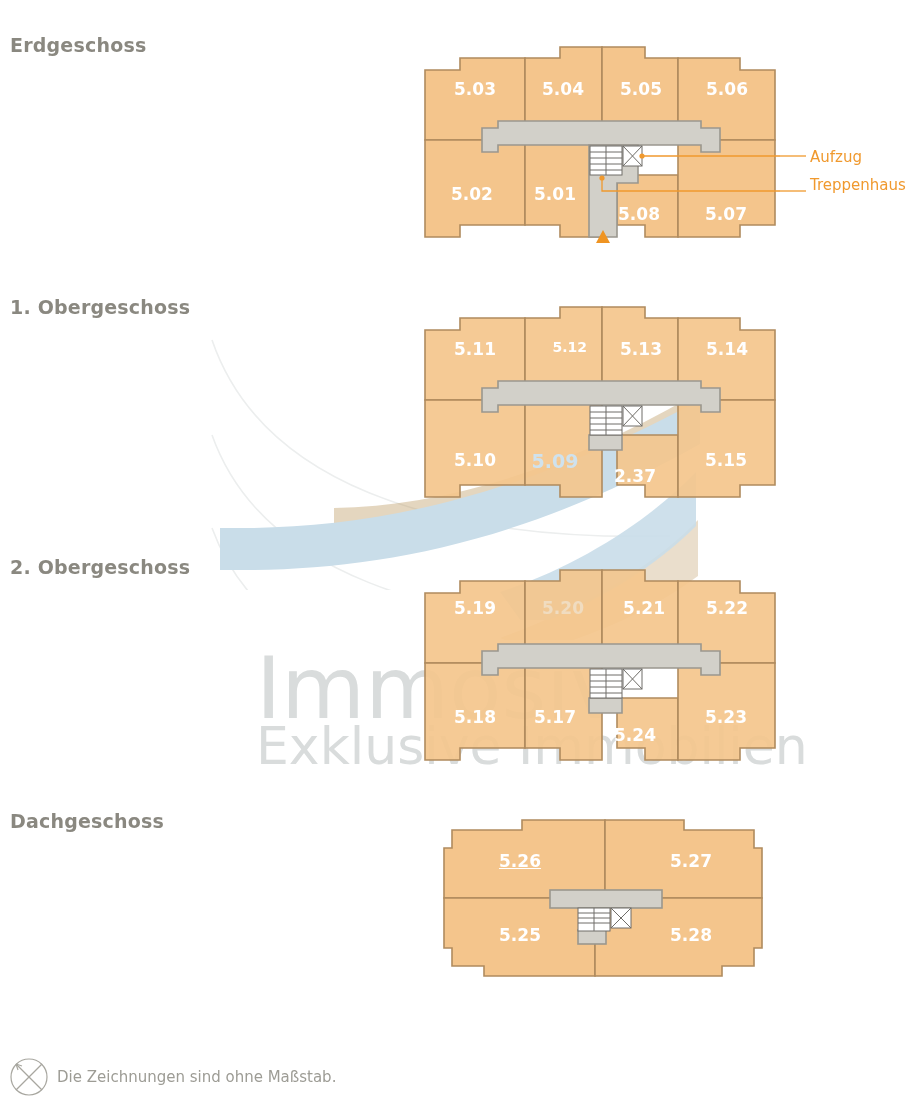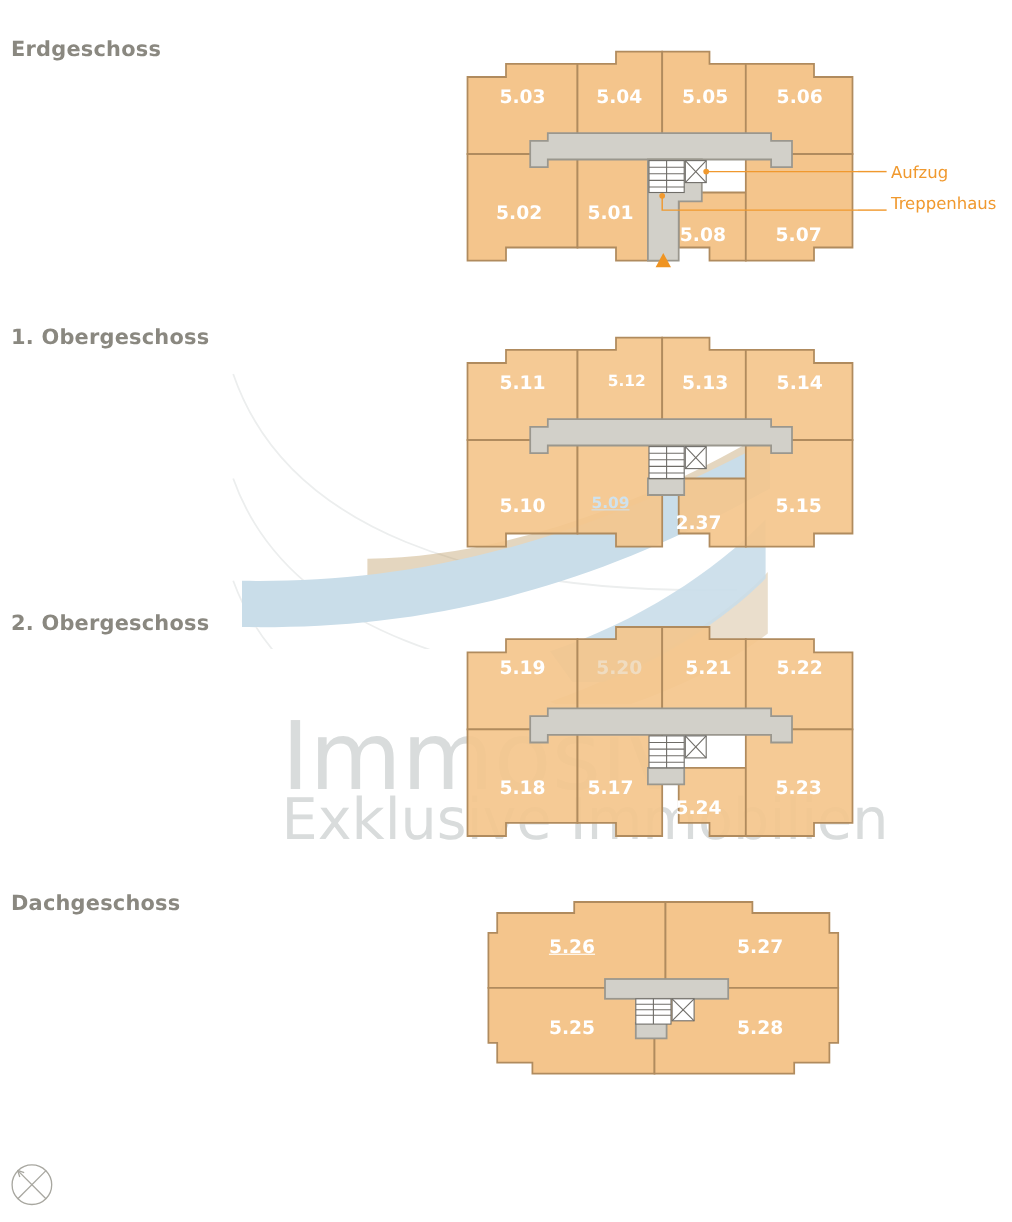--- a/index.html
+++ b/index.html
@@ -226,21 +226,21 @@
   <div class="unit-label" style="position:absolute;left:451px;top:184px;width:48px;text-align:left;color:#fff;font-size:17px;font-weight:bold;">5.02</div>
   <div class="unit-label" style="position:absolute;left:531px;top:184px;width:48px;text-align:center;color:#fff;font-size:17px;font-weight:bold;">5.01</div>
   <div class="unit-label" style="position:absolute;left:615px;top:204px;width:48px;text-align:center;color:#fff;font-size:17px;font-weight:bold;">5.08</div>
   <div class="unit-label" style="position:absolute;left:702px;top:204px;width:48px;text-align:center;color:#fff;font-size:17px;font-weight:bold;">5.07</div>
 
   <div class="unit-label" style="position:absolute;left:451px;top:339px;width:48px;text-align:center;color:#fff;font-size:17px;font-weight:bold;">5.11</div>
   <div class="unit-label" style="position:absolute;left:539px;top:339px;width:48px;text-align:right;color:#fff;font-size:14px;font-weight:bold;">5.12</div>
   <div class="unit-label" style="position:absolute;left:617px;top:339px;width:48px;text-align:center;color:#fff;font-size:17px;font-weight:bold;">5.13</div>
   <div class="unit-label" style="position:absolute;left:703px;top:339px;width:48px;text-align:center;color:#fff;font-size:17px;font-weight:bold;">5.14</div>
   <div class="unit-label" style="position:absolute;left:451px;top:450px;width:48px;text-align:center;color:#fff;font-size:17px;font-weight:bold;">5.10</div>
-  <div class="unit-label" style="position:absolute;left:531px;top:450px;width:48px;text-align:center;color:#cfe2ee;font-size:14px;font-weight:bold;text-decoration:underline;">5.09</div>
+  <div class="unit-label" style="position:absolute;left:531px;top:450px;width:48px;text-align:center;color:#cfe2ee;font-size:19px;font-weight:bold;">5.09</div>
   <div class="unit-label" style="position:absolute;left:611px;top:466px;width:48px;text-align:center;color:#fff;font-size:17px;font-weight:bold;">2.37</div>
   <div class="unit-label" style="position:absolute;left:702px;top:450px;width:48px;text-align:center;color:#fff;font-size:17px;font-weight:bold;">5.15</div>
 
   <div class="unit-label" style="position:absolute;left:451px;top:598px;width:48px;text-align:center;color:#fff;font-size:17px;font-weight:bold;">5.19</div>
   <div class="unit-label" style="position:absolute;left:539px;top:598px;width:48px;text-align:center;color:#f0dcc0;font-size:17px;font-weight:bold;">5.20</div>
   <div class="unit-label" style="position:absolute;left:617px;top:598px;width:48px;text-align:right;color:#fff;font-size:17px;font-weight:bold;">5.21</div>
   <div class="unit-label" style="position:absolute;left:703px;top:598px;width:48px;text-align:center;color:#fff;font-size:17px;font-weight:bold;">5.22</div>
   <div class="unit-label" style="position:absolute;left:451px;top:707px;width:48px;text-align:center;color:#fff;font-size:17px;font-weight:bold;">5.18</div>
   <div class="unit-label" style="position:absolute;left:531px;top:707px;width:48px;text-align:center;color:#fff;font-size:17px;font-weight:bold;">5.17</div>
   <div class="unit-label" style="position:absolute;left:611px;top:725px;width:48px;text-align:center;color:#fff;font-size:17px;font-weight:bold;">5.24</div>
@@ -250,14 +250,15 @@
   <div class="unit-label" style="position:absolute;left:665px;top:851px;width:52px;text-align:center;color:#fff;font-size:17px;font-weight:bold;">5.27</div>
   <div class="unit-label" style="position:absolute;left:494px;top:925px;width:52px;text-align:center;color:#fff;font-size:17px;font-weight:bold;">5.25</div>
   <div class="unit-label" style="position:absolute;left:665px;top:925px;width:52px;text-align:center;color:#fff;font-size:17px;font-weight:bold;">5.28</div>
 
   <svg id="compass" width="42" height="42" viewBox="0 0 42 42">
     <circle cx="21" cy="21" r="18" fill="none" stroke="#a8a7a0" stroke-width="1.2"></circle>
     <line x1="8" y1="8" x2="34" y2="34" stroke="#a8a7a0" stroke-width="1.2"></line>
     <line x1="34" y1="8" x2="8" y2="34" stroke="#a8a7a0" stroke-width="1.2"></line>
     <path d="M8 8 L14 10 M8 8 L10 14" stroke="#a8a7a0" stroke-width="1.2" fill="none"></path>
   </svg>
+  <div id="footer-note">Die Zeichnungen sind ohne Maßstab.</div>
 
 </div>
 
 </body></html>

